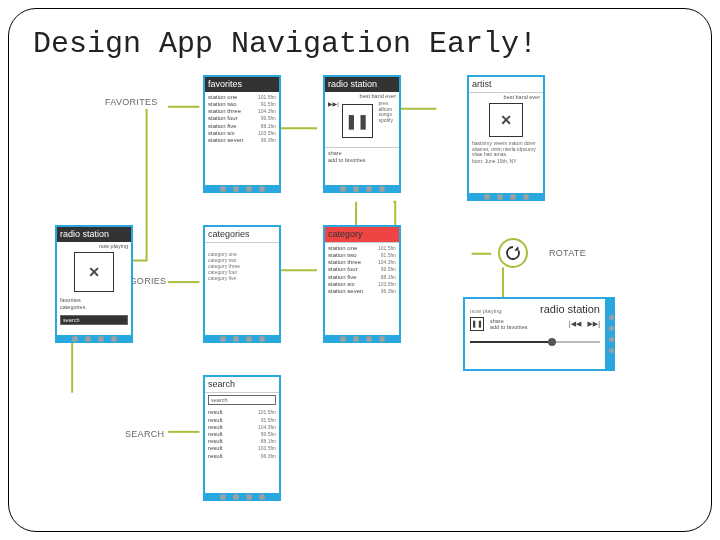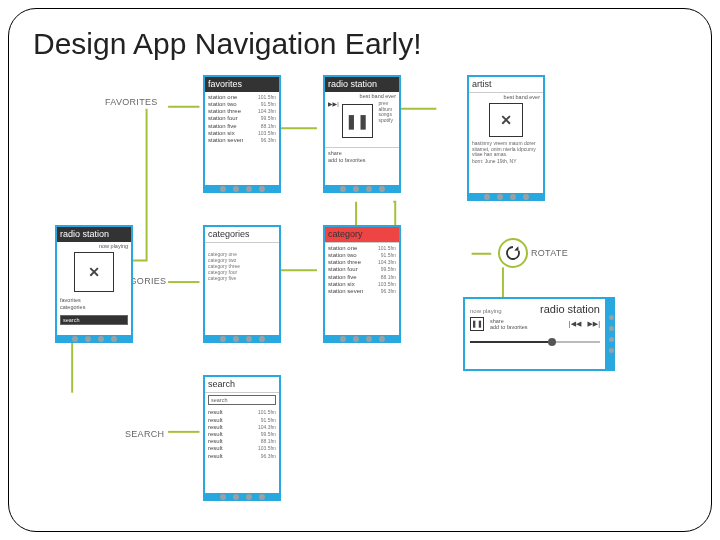--- a/index.html
+++ b/index.html
@@ -16,20 +16,21 @@
     border: 1.5px solid #000;
     border-radius: 28px;
     padding: 18px 24px 8px 24px;
     overflow: hidden;
   }
   .title {
     font-size: 30px;
     font-weight: 300;
     color: #222;
     margin-bottom: 4px;
+    font-family: Liberation Mono, monospace;
   }
   .canvas {
     position: relative;
     width: 100%;
     height: 440px;
   }
   svg.connectors {
     position: absolute;
     top: 0; left: 0;
     width: 100%; height: 100%;
@@ -228,21 +229,21 @@
         <path d="M448 188 H468"></path>
         <path d="M480 202 V234"></path>
 
         <path d="M138 370 H170"></path>
       </g>
     </svg>
 
     <div class="lbl" style="left:72px; top:32px;">FAVORITES</div>
     <div class="lbl" style="left:72px; top:211px;">CATEGORIES</div>
     <div class="lbl" style="left:92px; top:364px;">SEARCH</div>
-    <div class="lbl" style="left:498px; top:183px;">ROTATE</div>
+    <div class="lbl" style="left:516px; top:183px;">ROTATE</div>
 
     <div class="phone" style="left:170px; top:10px; height:118px;">
       <div class="hdr">favorites</div>
       <div class="body">
         <div class="row">
             <span>station one</span>
             <span class="freq">101.5fm</span>
           </div>
         <div class="row">
             <span>station two</span>

